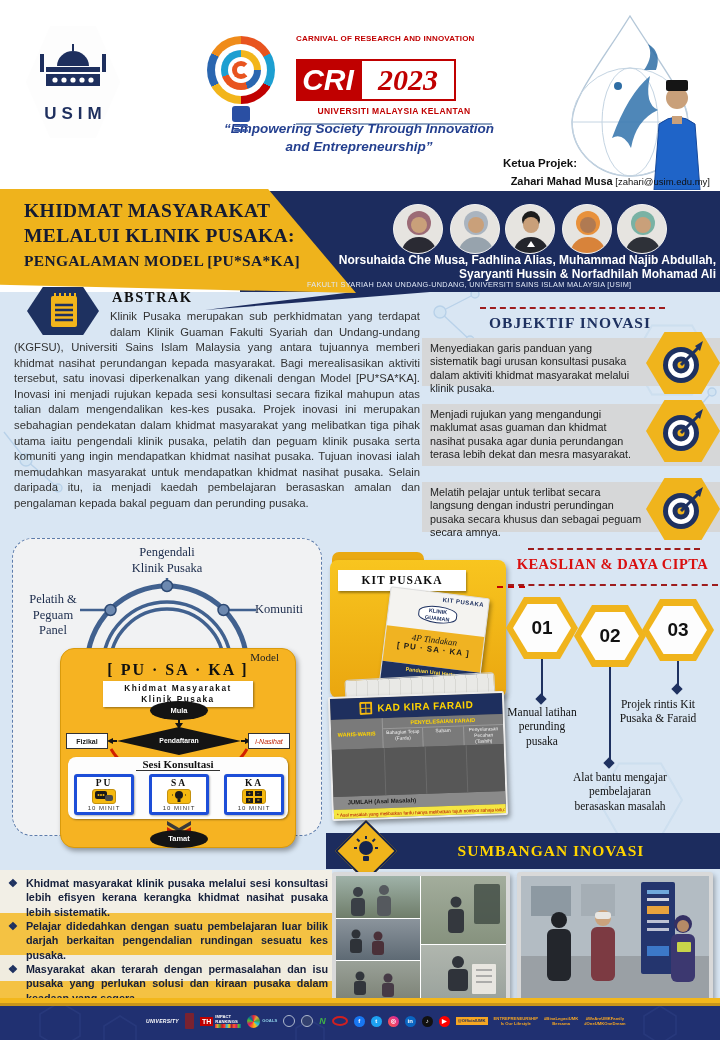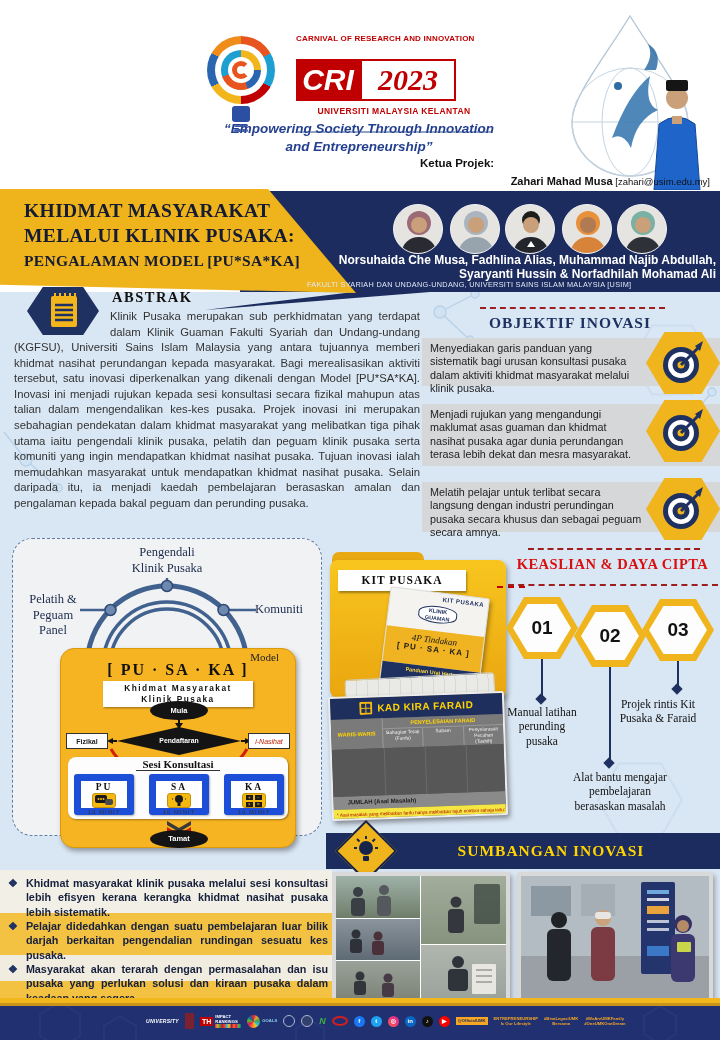--- a/index.html
+++ b/index.html
@@ -9,23 +9,23 @@
   .serif{font-family:"Liberation Serif",serif}
   .pre{white-space:pre-line}
   .bg-blue{position:absolute;left:0;top:292px;width:720px;height:711px;background:#d9e6f3}
   
   .usim-badge{left:26px;top:26px;width:94px;height:112px;background:#fdfdfd;clip-path:polygon(26% 0,74% 0,100% 50%,74% 100%,26% 100%,0 50%);filter:drop-shadow(2px 3px 3px rgba(0,0,0,.25))}
   .usim-text{position:absolute;left:0;top:78px;width:94px;text-align:center;font-weight:bold;font-size:17px;letter-spacing:5px;color:#1e2f5e;padding-left:5px}
   .cri-top{font-size:8px;font-weight:bold;color:#c00000;letter-spacing:.2px}
   .cri-row{display:flex;margin-top:16px}
   .cri-box{width:64px;height:42px;background:#c00000;color:#fff;font-style:italic;font-weight:bold;font-size:30px;text-align:center;line-height:42px}
   .cri-year{width:96px;height:42px;border:2.5px solid #c00000;color:#c00000;font-style:italic;font-weight:bold;font-size:30px;text-align:center;line-height:38px;font-family:"Liberation Serif",serif}
-  .cri-uni{margin-top:5px;font-size:8.5px;font-weight:bold;color:#c00000;text-align:center;letter-spacing:.4px;border-bottom:2px solid #8ea3c0;padding-bottom:15px;width:196px}
+  .cri-uni{margin-top:5px;font-size:8.5px;font-weight:bold;color:#c00000;text-align:center;letter-spacing:.4px;border-bottom:2px solid #8ea3c0;padding-bottom:7px;width:196px}
   .tagline{left:206px;top:120px;width:306px;text-align:center;font-size:13.5px;line-height:1.35;font-weight:bold;font-style:italic;color:#233f8f;white-space:pre-line;text-shadow:0 0 1px #fff}
-  .ketua-label{left:420px;top:157px;width:240px;text-align:left;font-size:11.5px;font-weight:bold;color:#101010}
+  .ketua-label{left:420px;top:157px;width:240px;text-align:center;font-size:11.5px;font-weight:bold;color:#101010}
   .ketua-line{left:290px;top:171px;width:420px;text-align:right;color:#101010}
   .ketua-name{font-size:11px;font-weight:bold}
   .ketua-email{font-size:9.5px}
   
   .navy-band{left:240px;top:191px;width:480px;height:101px;background:#1c2c5e}
   .navy-tail{left:205px;top:292px;width:225px;height:18px;background:#1c2c5e;clip-path:polygon(0 100%,100% 0,66% 0)}
   .title-block{left:0;top:189px;width:356px;height:104px;background:#efb31c;clip-path:polygon(0 0,75.3% 0,100% 100%,0 92%);padding:9px 0 0 24px;color:#141b33}
   .title-block .t1,.title-block .t2{font-size:19.5px;font-weight:bold;font-family:"Liberation Serif",serif;letter-spacing:.4px;line-height:1.3}
   .title-block .t3{font-size:15.5px;font-weight:bold;font-family:"Liberation Serif",serif;letter-spacing:.3px;line-height:1.5}
   .avatar{position:absolute;top:204px;width:50px;height:50px;border-radius:50%;overflow:hidden;background:#e6e4e0;border:1.5px solid #f2f2f2}
@@ -47,21 +47,21 @@
   
   .model-box{left:60px;top:648px;width:236px;height:200px;background:#f6b322;border:1px solid #d99a0c;border-radius:14px;box-shadow:2px 3px 5px rgba(0,0,0,.35)}
   .m-script{position:absolute;right:16px;top:2px;font-family:"Liberation Serif",serif;font-size:11px;color:#222}
   .m-title{position:absolute;left:0;top:12px;width:100%;text-align:center;font-family:"Liberation Serif",serif;font-weight:bold;font-size:16px;letter-spacing:2px;color:#111}
   .m-sub{position:absolute;left:42px;right:42px;top:32px;background:#fff;box-shadow:1px 1px 2px rgba(0,0,0,.4);text-align:center;font-size:8.3px;font-weight:bold;letter-spacing:1.5px;color:#111;padding:2px 0;white-space:pre-line;line-height:1.3}
   .m-oval{position:absolute;background:#141414;color:#fff;border-radius:50%;text-align:center}
   .m-side{position:absolute;top:84px;width:42px;height:16px;background:#fff;border:1px solid #333;font-size:7px;text-align:center;line-height:15px}
   .sesi{position:absolute;left:7px;right:7px;top:108px;height:62px;background:#fdfdfd;border-radius:8px;box-shadow:1px 1px 2px rgba(0,0,0,.35)}
   .sesi-title{position:absolute;left:0;top:1px;width:100%;text-align:center;font-family:"Liberation Serif",serif;font-weight:bold;font-size:11px;color:#111}
   .sesi-title span{border-bottom:1px solid #333;padding:0 6px}
-  .card{position:absolute;top:17px;width:60px;height:41px;background:#fff;border:7px solid #1d4ed8;border-radius:3px;box-shadow:1px 1px 2px rgba(0,0,0,.3)}
+  .card{position:absolute;top:17px;width:60px;height:41px;background:#fff;border:3px solid #1d4ed8;border-radius:3px;box-shadow:1px 1px 2px rgba(0,0,0,.3)}
   .card-label{text-align:center;font-family:"Liberation Serif",serif;font-weight:bold;font-size:9.5px;letter-spacing:2px;color:#111;margin-top:1px}
   .card-icon{margin:1px auto 0;width:24px;height:15px;background:#f5b90f;border:1px solid #c49210;border-radius:3px;display:flex;align-items:center;justify-content:center}
   .card-dur{text-align:center;font-size:6px;letter-spacing:1px;color:#333;margin-top:1px}
   
   .folder-tab{left:332px;top:552px;width:92px;height:18px;background:#e9a912;border-radius:7px 7px 0 0}
   .folder{left:330px;top:560px;width:176px;height:138px;background:linear-gradient(#f8c51f,#eaa60f);border-radius:8px;box-shadow:2px 3px 5px rgba(0,0,0,.3)}
   .kit-strip{left:338px;top:570px;width:128px;height:21px;background:#fff;box-shadow:1px 2px 2px rgba(0,0,0,.35);font-family:"Liberation Serif",serif;font-weight:bold;font-size:11.5px;letter-spacing:1px;text-align:center;line-height:21px;color:#0d0d0d}
   .booklet{left:384px;top:592px;width:100px;height:104px;background:#f4f3f0;border:1px solid #ddd;border-radius:2px;transform:rotate(7deg);box-shadow:2px 3px 4px rgba(0,0,0,.35)}
   .bk-top{position:absolute;right:4px;top:3px;font-size:6px;font-weight:bold;color:#1e3160;letter-spacing:.5px}
   .bk-logo{position:absolute;left:50%;top:13px;transform:translateX(-50%);border:1px solid #1e3160;border-radius:50%/40%;padding:1px 6px;font-size:5.5px;font-weight:bold;color:#1e3160;text-align:center;line-height:1.2;white-space:pre-line;background:#fff}
@@ -140,20 +140,36 @@
       <line x1="350" y1="660" x2="320" y2="690"></line>
         <circle cx="350" cy="660" r="5"></circle>
         <circle cx="320" cy="690" r="3.5"></circle>
     </g>
     <g stroke="#c8dced" stroke-width="2" fill="none" opacity="0.7">
       <polygon points="712,68 692,102.6 652,102.6 632,68 652,33.4 692,33.4"></polygon>
       <polygon points="682,508 661,544.4 619,544.4 598,508 619,471.6 661,471.6"></polygon>
     </g>
   </svg>
 
+  <div class="abs usim-badge">
+    <svg width="94" height="78" viewBox="0 0 94 78">
+      <path d="M31,40 a16,15 0 0 1 32,0 z" fill="#1e2f5e"></path>
+      <line x1="47" y1="18" x2="47" y2="25" stroke="#1e2f5e" stroke-width="2"></line>
+      <rect x="20" y="41" width="54" height="5" fill="#1e2f5e"></rect>
+      <rect x="14" y="28" width="4" height="18" fill="#1e2f5e"></rect>
+        <rect x="76" y="28" width="4" height="18" fill="#1e2f5e"></rect>
+      <rect x="20" y="48" width="54" height="12" fill="#1e2f5e"></rect>
+      <circle cx="29" cy="54" r="2.6" fill="#fff"></circle>
+        <circle cx="38" cy="54" r="2.6" fill="#fff"></circle>
+        <circle cx="47" cy="54" r="2.6" fill="#fff"></circle>
+        <circle cx="56" cy="54" r="2.6" fill="#fff"></circle>
+        <circle cx="65" cy="54" r="2.6" fill="#fff"></circle>
+    </svg>
+    <div class="usim-text">USIM</div>
+  </div>
 
   <div class="abs" style="left:203px;top:34px;width:76px;height:106px">
     <div style="position:absolute;left:4px;top:2px;width:68px;height:68px;border-radius:50%;background:conic-gradient(#e8541f 0 60deg,#1d9fd1 60deg 120deg,#c00000 120deg 180deg,#f2b51b 180deg 240deg,#2a66b0 240deg 300deg,#ef8c1a 300deg 360deg)"></div>
     <div style="position:absolute;left:12px;top:10px;width:52px;height:52px;border-radius:50%;background:#fff"></div>
     <div style="position:absolute;left:18px;top:16px;width:40px;height:40px;border-radius:50%;background:conic-gradient(#f2b51b 0 90deg,#2a66b0 90deg 160deg,#e8541f 160deg 250deg,#1d9fd1 250deg 360deg)"></div>
     <div style="position:absolute;left:25px;top:23px;width:26px;height:26px;border-radius:50%;background:#fff"></div>
     <div style="position:absolute;left:29px;top:27px;width:18px;height:18px;border-radius:50%;border:5px solid #e8541f;border-right-color:transparent"></div>
     <div style="position:absolute;left:29px;top:72px;width:18px;height:16px;background:#2a4fa3;border-radius:3px"></div>
     <div style="position:absolute;left:31px;top:90px;width:14px;height:3px;background:#2a4fa3;border-radius:2px"></div>
     <div style="position:absolute;left:31px;top:95px;width:14px;height:3px;background:#2a4fa3;border-radius:2px"></div>

